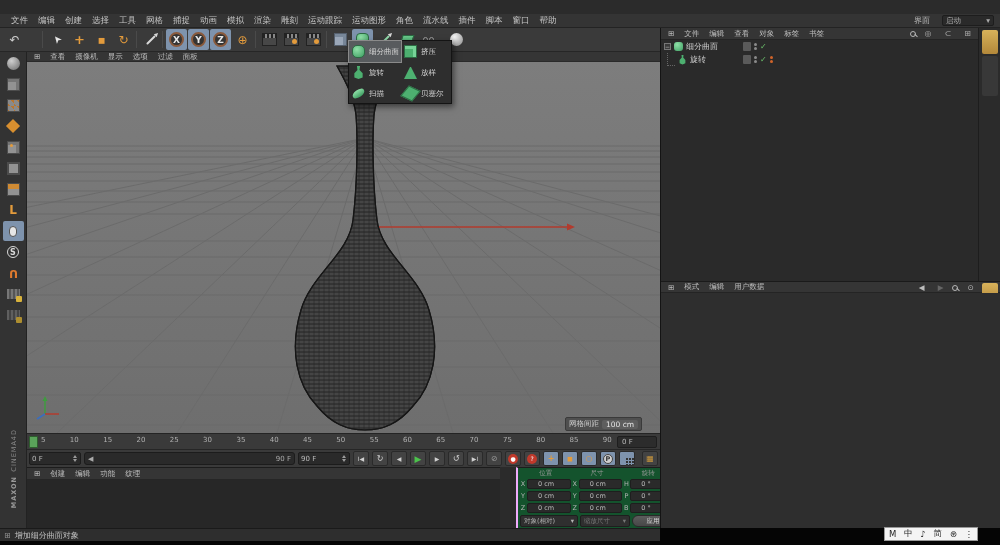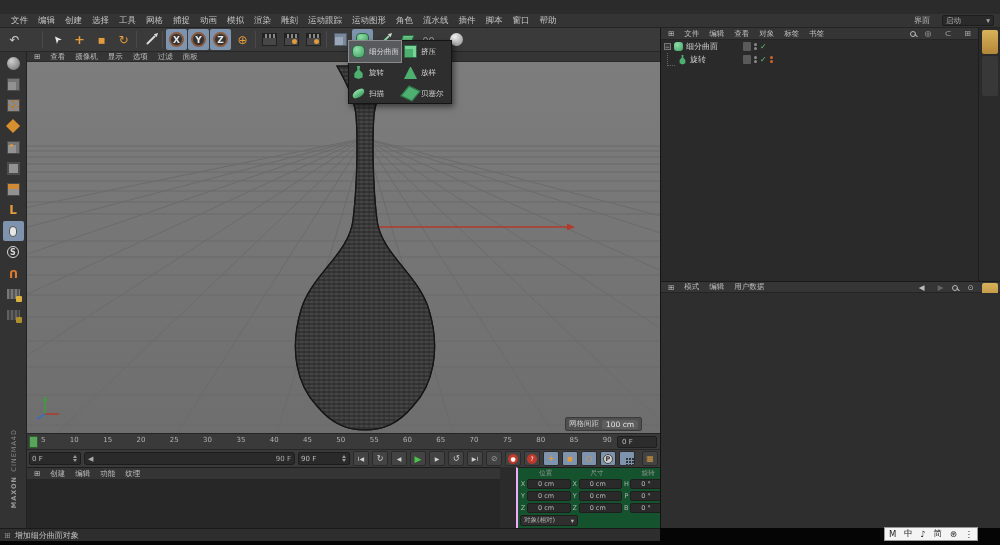--- a/index.html
+++ b/index.html
@@ -113,21 +113,21 @@
   .ph-icon { font-size:8px; color:#8f8f8f; }
   .matbody { height:48px; background:#272727; }
 
   .coordman { left:500px; top:467px; width:160px; height:61px; background:#14532d; border-top:1px solid #1c1c1c; border-left:2px solid #f0abfc; padding:1px 2px;margin-left:16px; }
   .coord-heads { display:flex; height:9px; }
   .coord-heads span { flex:1; text-align:center; font-size:6.5px; color:#9a9a9a; }
   .coord-row { display:flex; height:11px; margin-bottom:1px; gap:1px; }
   .ccell { flex:1; display:flex; align-items:center; gap:1px; }
   .ccell .lbl { width:6px; font-size:6.5px; color:#b5b5b5; text-align:center; }
   .cinput { flex:1; height:10px; background:#2a2a2a; border:1px solid #1e1e1e; border-radius:2px; font-size:6.5px; color:#b9b9b9; display:flex; align-items:center; padding-left:10px; }
-  .coord-foot { display:flex; gap:2px; margin-top:2px; height:12px;flex-direction:column; }
+  .coord-foot { display:flex; gap:2px; margin-top:2px; height:12px; }
   .cdrop { background:#2f2f2f; border:1px solid #1e1e1e; border-radius:2px; font-size:6.5px; color:#b5b5b5; display:flex; align-items:center; justify-content:space-between; padding:0 3px; }
   .cdrop.dim { color:#777; }
   .applybtn { flex:1; background:linear-gradient(#5c5c5c,#474747); border:1px solid #2a2a2a; border-radius:6px; font-size:6.5px; color:#d5d5d5; display:flex; align-items:center; justify-content:center; }
 
   
   .rightpanel { left:660px; top:28px; width:340px; height:500px; background:#2d2d2d; border-left:1px solid #141414; }
   .om-head { position:absolute; left:0; top:0; width:340px; height:12px; background:#353535; border-bottom:1px solid #242424; display:flex; align-items:center; gap:2px; padding-left:3px; }
   .om-head span { font-size:7.5px; color:#bdbdbd; padding:0 4px; }
   .om-icons { position:absolute; right:26px; top:1px; display:flex; gap:5px; align-items:center; }
   .mag { width:6px; height:6px; border:1.2px solid #b5b5b5; border-radius:50%; position:relative; }

